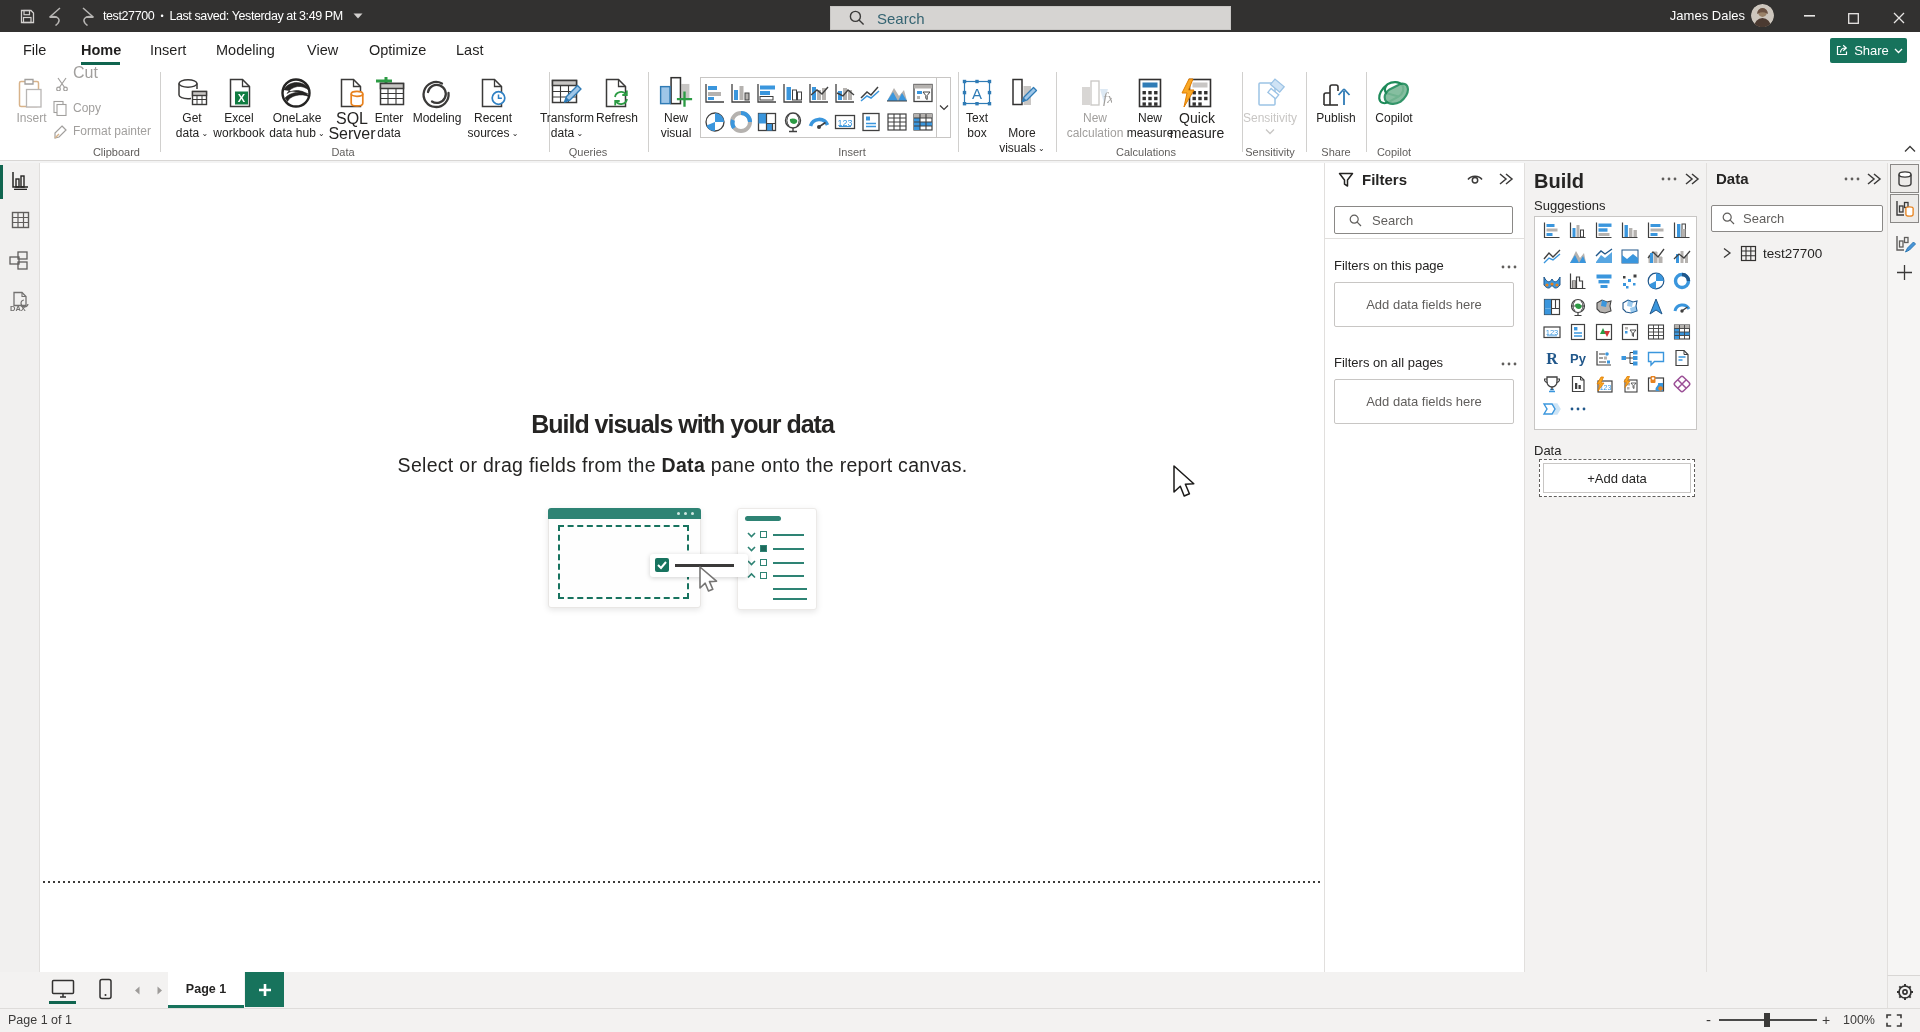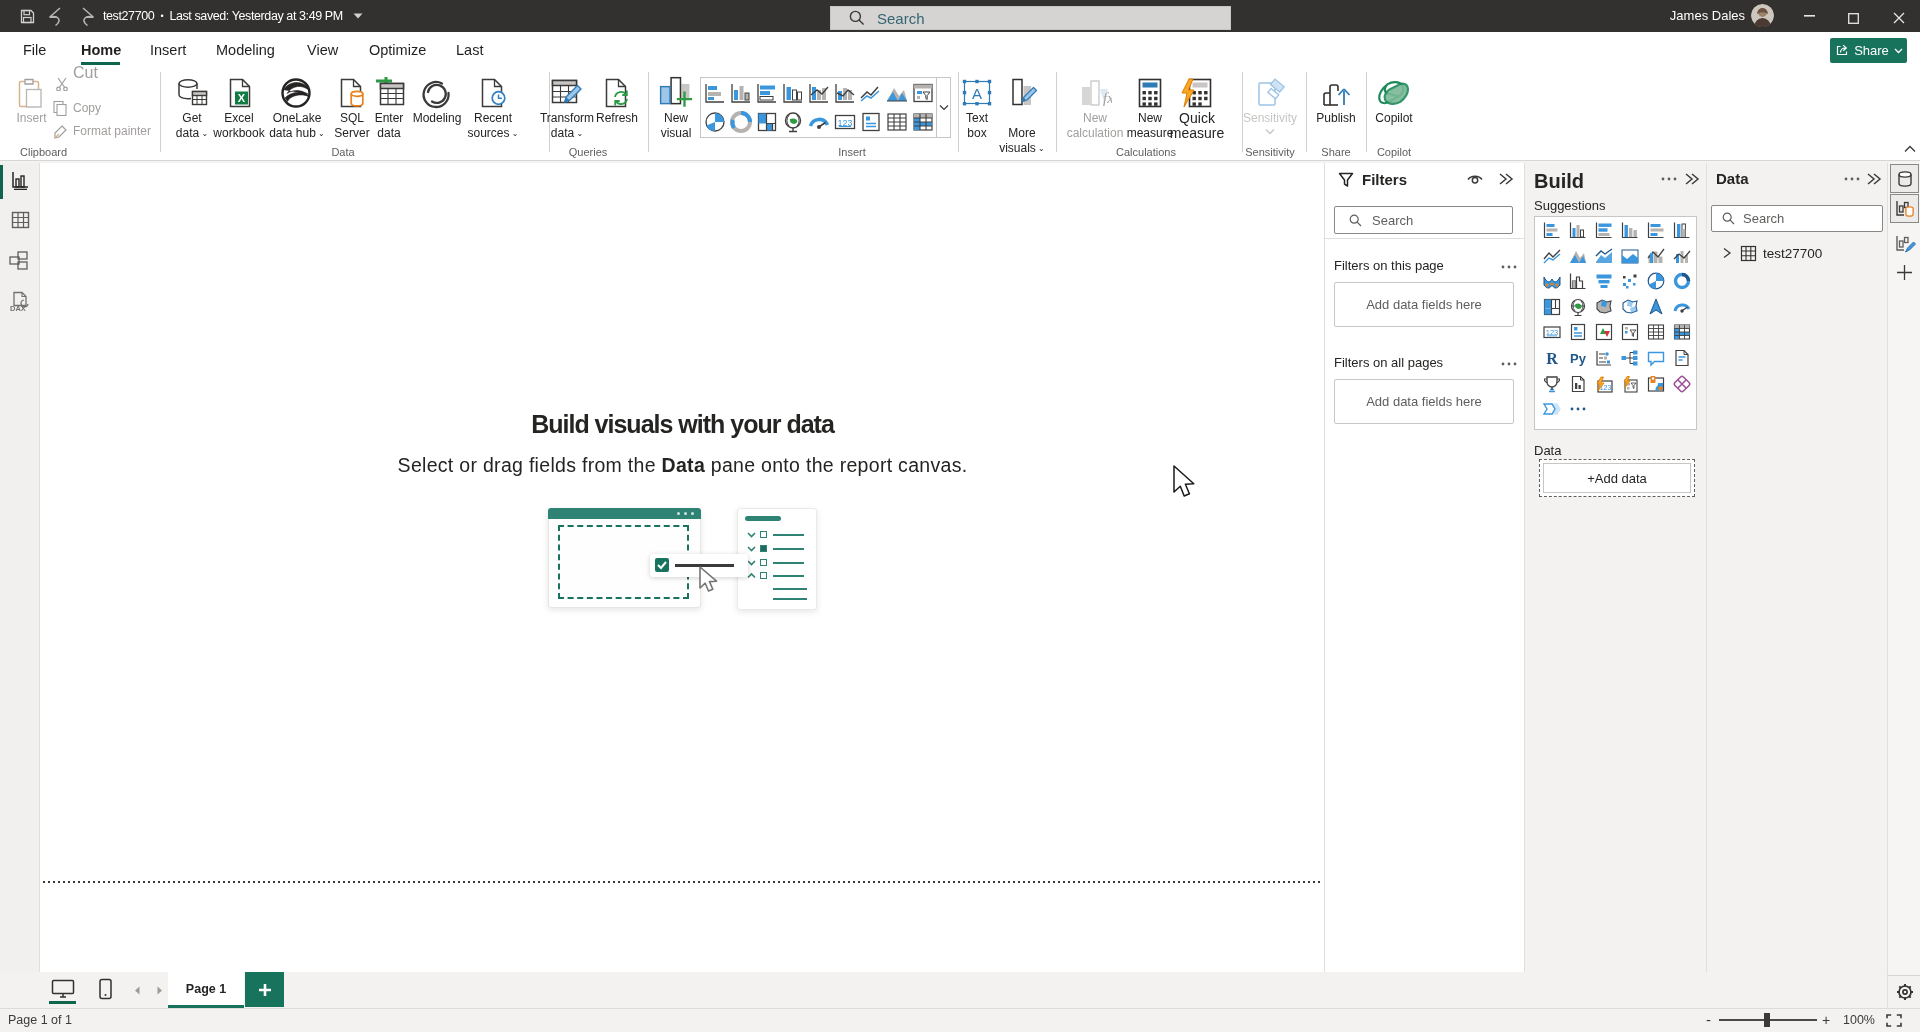--- a/index.html
+++ b/index.html
@@ -76,21 +76,21 @@
 <svg width="16" height="16" viewBox="0 0 16 16" style="position:absolute;left:52px;top:100px">
     <rect x="2" y="1.5" width="9" height="11" fill="#fff" stroke="#a19f9d" stroke-width="1.1"></rect>
     <rect x="5" y="4.5" width="9" height="11" fill="#fff" stroke="#a19f9d" stroke-width="1.1"></rect>
   </svg>
 <div style="position:absolute;left:73px;top:101px;font-size:12px;color:#a19f9d">Copy</div>
 <svg width="17" height="17" viewBox="0 0 17 17" style="position:absolute;left:52px;top:124px">
     <path d="M10 2 l4 4 l-7 7 l-4 1 l0 -5 z" fill="none" stroke="#a19f9d" stroke-width="1.2"></path>
     <path d="M3 14 l4 -4" stroke="#d8b38a" stroke-width="1.4"></path>
   </svg>
 <div style="position:absolute;left:73px;top:124px;font-size:12px;color:#a19f9d">Format painter</div>
-<div style="position:absolute;left:20px;top:146px;width:120px;text-align:left;font-size:11px;color:#605e5c">Clipboard</div>
+<div style="position:absolute;left:20px;top:146px;width:120px;text-align:right;font-size:11px;color:#605e5c">Clipboard</div>
 <div style="position:absolute;left:160px;top:72px;width:1px;height:80px;background:#d1d0ce"></div>
 <div style="position:absolute;left:175px;top:77px;width:34px;height:32px;display:flex;align-items:center;justify-content:center">
     <svg width="32" height="30" viewBox="0 0 32 30" style="">
       <ellipse cx="12" cy="5.5" rx="9" ry="3.7" fill="#fff" stroke="#3b3a39" stroke-width="1.5"></ellipse>
       <path d="M3 5.5 V17 c0 2 4 3.7 9 3.7 c1 0 2 -0.1 3 -0.2 M21 5.5 V11" fill="none" stroke="#3b3a39" stroke-width="1.5"></path>
       <rect x="16.5" y="13.5" width="14" height="13" fill="#fff" stroke="#3b3a39" stroke-width="1.4"></rect>
       <path d="M16.5 17.5 h14 M16.5 21.5 h14 M21 13.5 v13 M26 13.5 v13" stroke="#3b3a39" stroke-width="1"></path>
       <rect x="16.5" y="13.5" width="14" height="4" fill="#c8c6c4" stroke="#3b3a39" stroke-width="1.4"></rect>
     </svg>
   </div>
@@ -112,21 +112,21 @@
   </div>
 <div style="position:absolute;left:242px;top:111px;width:110px;text-align:center;font-size:12px;line-height:15px;color:#252423">OneLake<br>data hub<span style="font-size:8px;vertical-align:1px"> ⌄</span></div>
 <div style="position:absolute;left:335px;top:77px;width:34px;height:32px;display:flex;align-items:center;justify-content:center">
     <svg width="30" height="30" viewBox="0 0 30 30" style="">
       <path d="M4.5 1.5 h12 l7 7 v20 h-19 z" fill="#fff" stroke="#3b3a39" stroke-width="1.5"></path>
       <path d="M16.5 1.5 v7 h7" fill="none" stroke="#3b3a39" stroke-width="1.3"></path>
       <path d="M14.2 15.8 v9.4 c0 1.5 2.6 2.7 5.8 2.7 s5.8 -1.2 5.8 -2.7 v-9.4" fill="#fff" stroke="#e8821e" stroke-width="1.7"></path>
       <ellipse cx="20" cy="15.8" rx="5.8" ry="2.5" fill="#fff" stroke="#e8821e" stroke-width="1.7"></ellipse>
     </svg>
   </div>
-<div style="position:absolute;left:297px;top:111px;width:110px;text-align:center;font-size:12px;line-height:15px;color:#252423">SQL<br>Server</div>
+<div style="position:absolute;left:297px;top:111px;width:110px;text-align:center;font-size:16px;line-height:15px;color:#252423">SQL<br>Server</div>
 <div style="position:absolute;left:372px;top:77px;width:34px;height:32px;display:flex;align-items:center;justify-content:center">
     <svg width="34" height="32" viewBox="0 0 34 32" style="">
       <path d="M4 4 h16 M14 0 v16" stroke="#2c9b44" stroke-width="3"></path>
       <rect x="8.5" y="6.5" width="23" height="21" fill="#fff" stroke="#3b3a39" stroke-width="1.5"></rect>
       <rect x="8.5" y="6.5" width="23" height="5" fill="#c8c6c4" stroke="#3b3a39" stroke-width="1.5"></rect>
       <path d="M8.5 16.5 h23 M8.5 21.5 h23 M16 11.5 v16 M24 11.5 v16" stroke="#3b3a39" stroke-width="1.1"></path>
     </svg>
   </div>
 <div style="position:absolute;left:334px;top:111px;width:110px;text-align:center;font-size:12px;line-height:15px;color:#252423">Enter<br>data</div>
 <div style="position:absolute;left:420px;top:77px;width:34px;height:32px;display:flex;align-items:center;justify-content:center">

